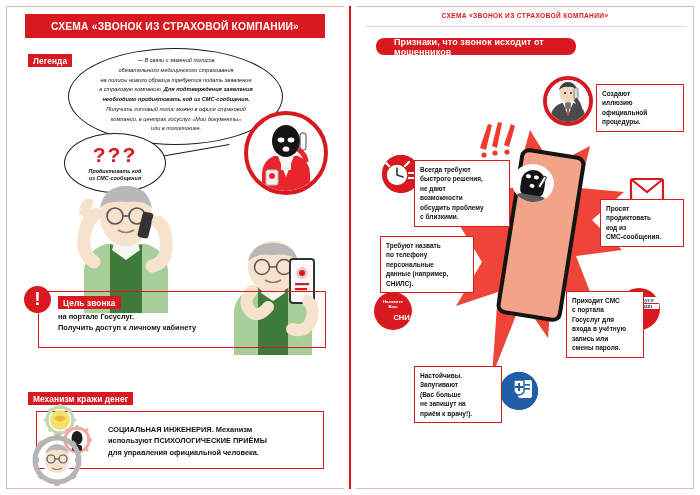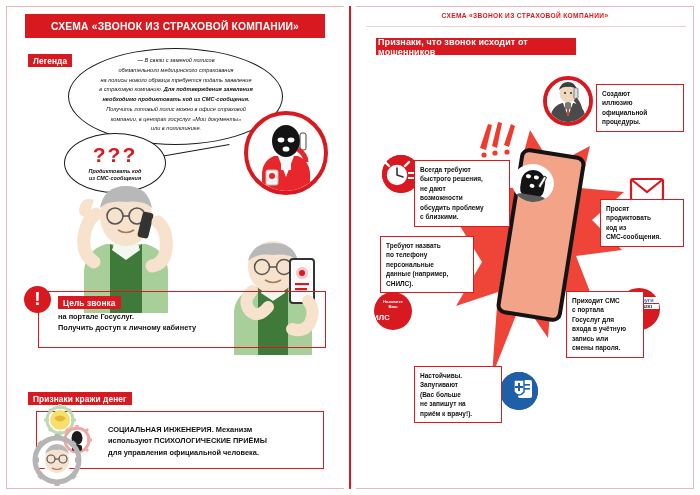--- a/index.html
+++ b/index.html
@@ -26,21 +26,21 @@
   .right-title {
     position: absolute; left: 380px; top: 12px; width: 290px;
     color: #d8191f; font-size: 6.6px; font-weight: bold; letter-spacing: .35px;
     text-align: center;
   }
   .right-rule { position: absolute; left: 366px; top: 26px; width: 320px; height: 1px; background: #eccfd2; }
 
   .banner-red {
     position: absolute; background: #d8191f; color: #fff;
     font-size: 9px; font-weight: bold; display: flex; align-items: center;
-    padding: 0 2px; letter-spacing: .1px;
+    padding: 0 18px; letter-spacing: .1px; border-radius: 8px;
   }
   #banner-priznaki { left: 376px; top: 38px; height: 17px; }
 
   
   .tag-red {
     position: absolute; background: #d8191f; color: #fff;
     font-size: 8.3px; font-weight: bold; padding: 1.5px 5px; letter-spacing: .1px;
   }
   #tag-legenda { left: 28px; top: 54px; }
 
@@ -127,21 +127,21 @@
   #circ-mail { left: 628px; top: 170px; width: 38px; height: 38px; background: #fff; }
   #circ-snils{ left: 374px; top: 292px; width: 38px; height: 38px; background: #d8191f; color: #fff; }
   #circ-code { left: 618px; top: 288px; width: 42px; height: 42px; background: #d8191f; }
   #circ-shield{left: 500px; top: 372px; width: 38px; height: 38px; background: #1e5fa8; }
 
   .snils-label {
     position: absolute; left: 377px; top: 299px; width: 32px; text-align: center;
     color: #fff; font-size: 4.3px; font-weight: bold; line-height: 1.25;
   }
   .snils-big {
-    position: absolute; left: 358px; top: 313px; width: 36px; text-align: center;
+    position: absolute; left: 389px; top: 313px; width: 36px; text-align: center;
     color: #fff; font-size: 7.6px; font-weight: bold;
   }
   .code-badge {
     position: absolute; left: 621px; top: 297px; width: 38px; text-align: center;
   }
   .code-gos { color: #2c6ebd; font-size: 5.6px; font-weight: bold; background: #fff; display: block; padding: 0 1px; }
   .code-num { color: #111; font-size: 4.4px; font-weight: bold; background: #fff; display: block; margin-top: 1px; }
 
   
   .bangs { position: absolute; left: 478px; top: 122px; width: 40px; height: 36px; }
@@ -246,21 +246,21 @@
   </div>
 
   <div class="redbox" id="box-goal"></div>
   <div class="excl-circle">!</div>
   <div class="tag-red" id="tag-goal">Цель звонка</div>
   <div class="box-text" id="goal-text">
     <div>на портале Госуслуг.</div>
     <div>Получить доступ к личному кабинету</div>
   </div>
 
-  <div class="tag-red" id="tag-mech">Признаки кражи денег</div>
+  <div class="tag-red" id="tag-mech">Механизм кражи денег</div>
   <div class="redbox" id="box-mech"></div>
   <div class="gears">
     <svg width="90" height="90" viewBox="0 0 90 90">
       <g fill="none" stroke="#bdd9b4" stroke-width="3">
         <circle cx="36" cy="22" r="13"></circle>
       </g>
       <circle cx="36" cy="22" r="10" fill="#f4e06a"></circle>
       <path d="M30 20 q6 -5 12 0 q-6 7 -12 0z" fill="#e8b73a"></path>
       <g stroke="#bdd9b4" stroke-width="3">
           <path d="M36 6v5M36 33v5M20 22h5M47 22h5M25 11l3 3M44 30l3 3M47 11l-3 3M28 30l-3 3"></path>

